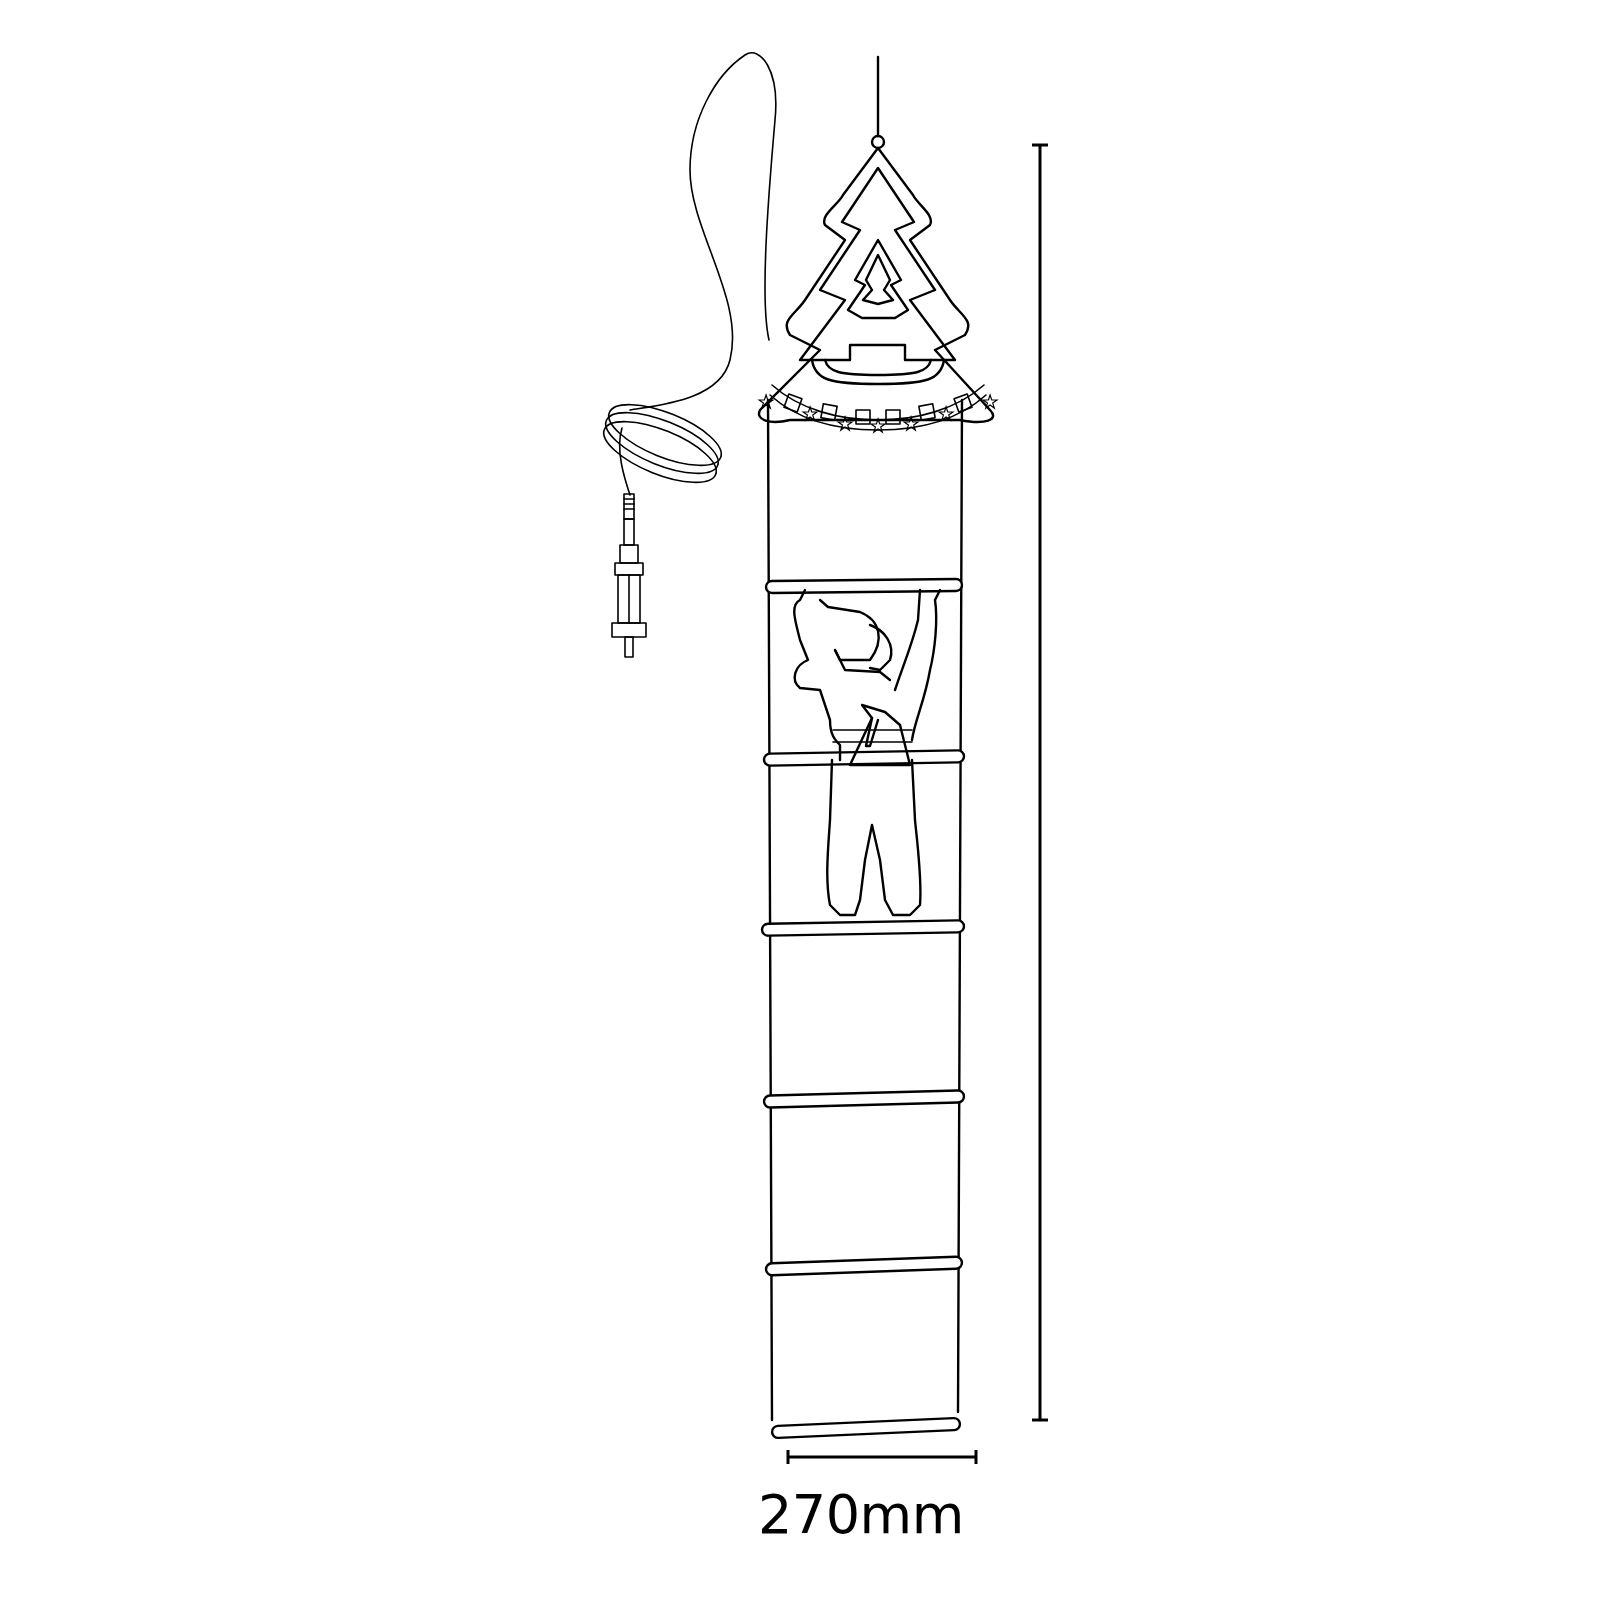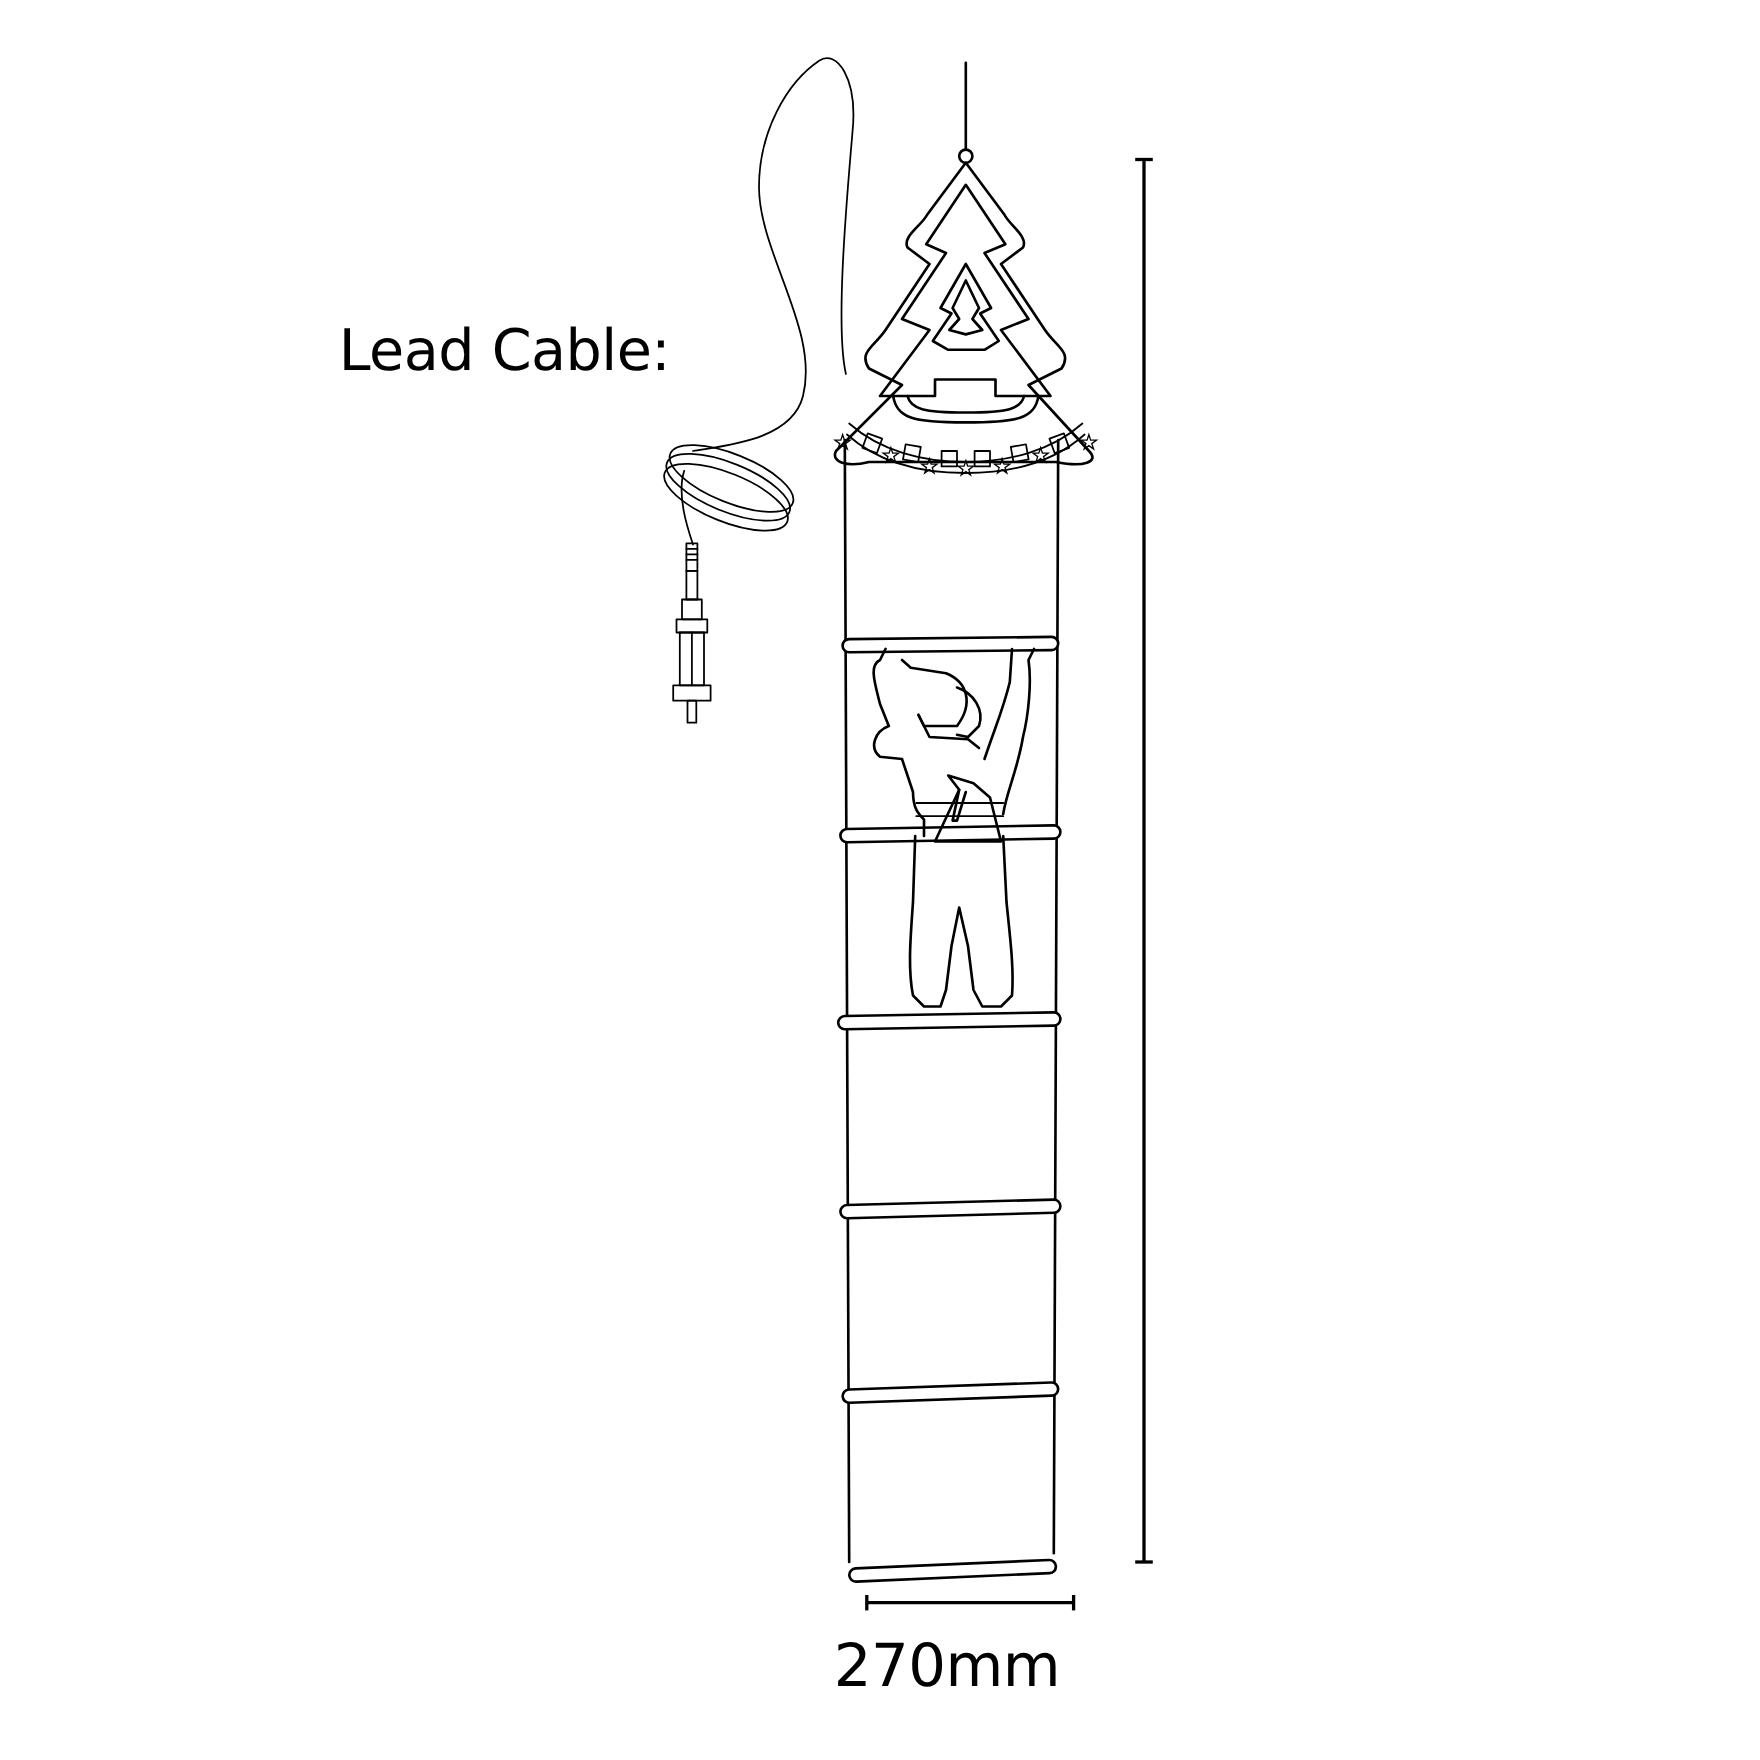--- a/index.html
+++ b/index.html
@@ -134,18 +134,17 @@
     </g>
 
     <g>
       <line class="dim" x1="788" y1="1457" x2="976" y2="1457"></line>
       <line class="dim" x1="788" y1="1450" x2="788" y2="1464"></line>
       <line class="dim" x1="976" y1="1450" x2="976" y2="1464"></line>
     </g>
   </svg>
 
   <div class="label lead-label">
-    <div>Lead Cable:</div>
   </div>
 
 
   <div class="label width-label">270mm</div>
 </div>
 
 </body></html>

